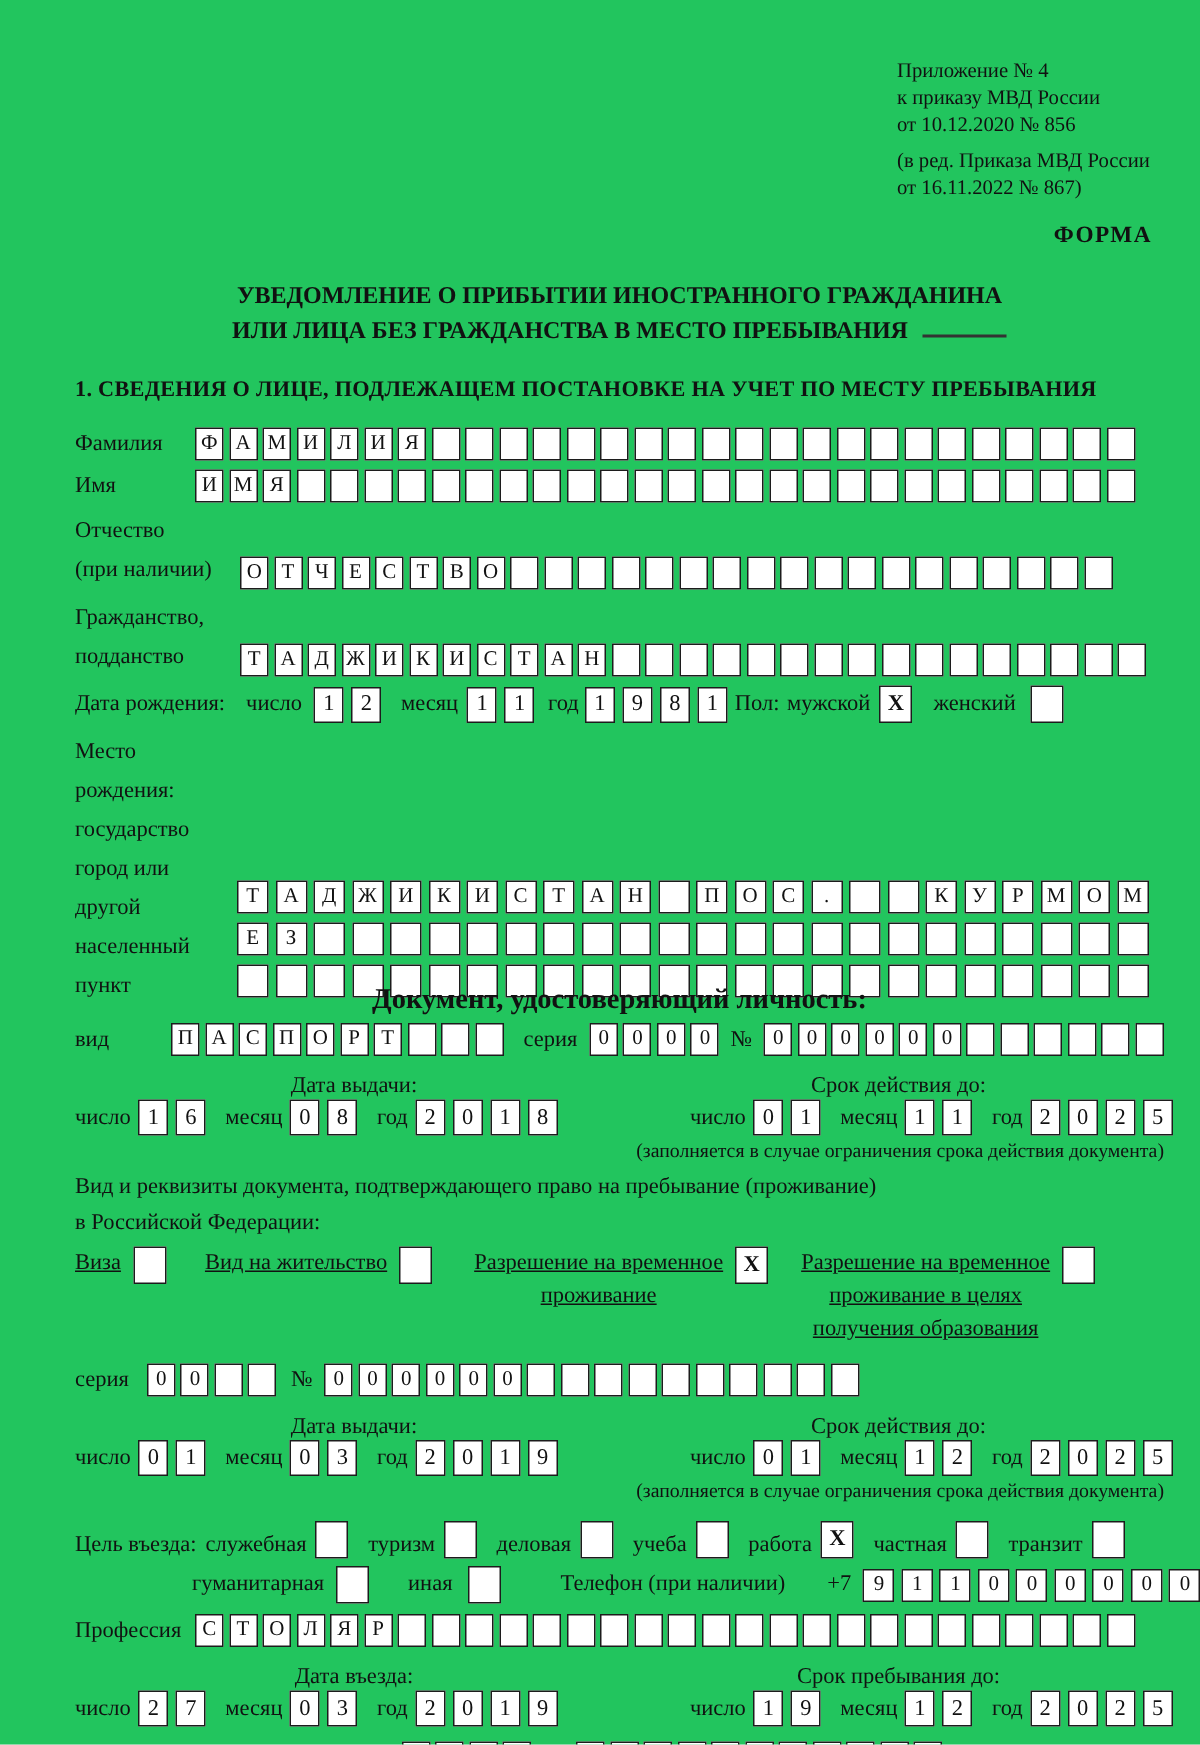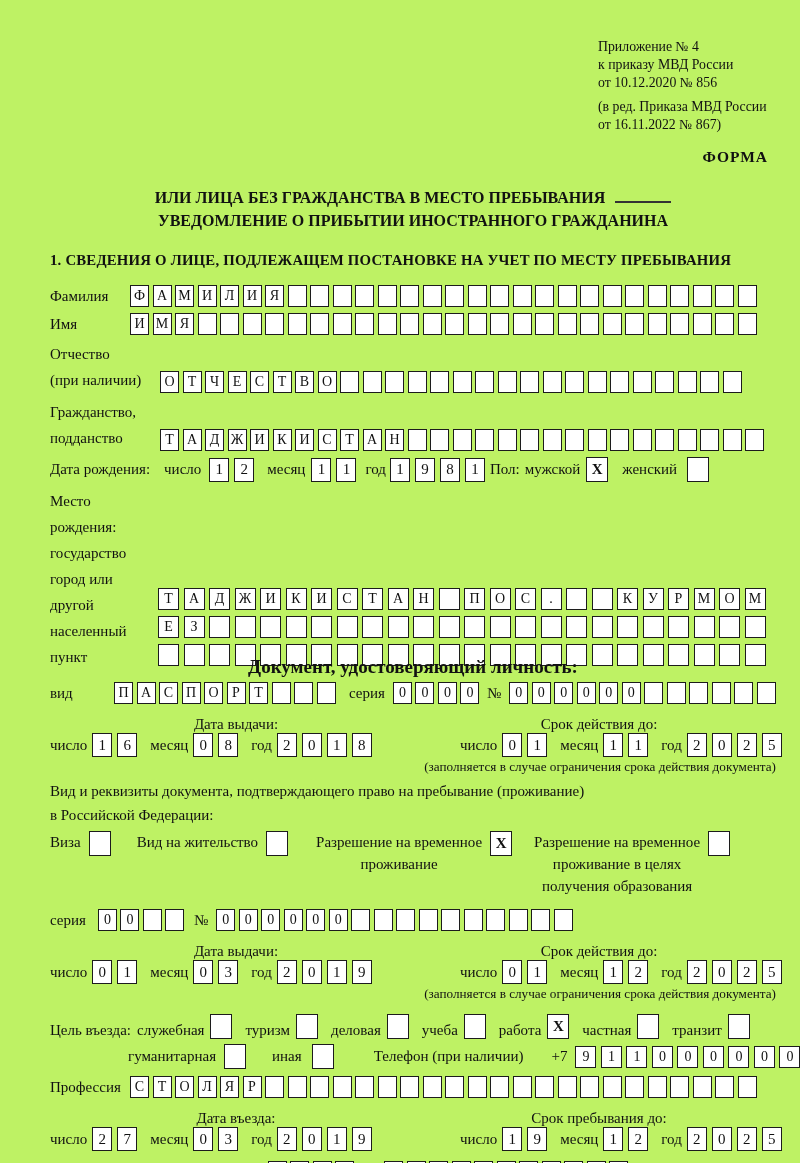--- a/index.html
+++ b/index.html
@@ -1,17 +1,17 @@
 <!DOCTYPE html>
 <html><head>
 <meta charset="utf-8">
 <style>
   html,body{margin:0;padding:0;background:#e8e8e8;}
   body{width:800px;height:1163px;overflow:hidden;font-family:"Liberation Serif",serif;color:#111;}
-  .page{box-sizing:border-box;width:800px;height:1163px;background:#bef264;padding:38px 24px 0 50px;position:relative;}
+  .page{box-sizing:border-box;width:800px;height:1163px;background:#22c55e;padding:38px 24px 0 50px;position:relative;}
 
   
   .boxes{display:inline-flex;flex:none;}
   .cbox{box-sizing:border-box;flex:none;width:19px;height:22px;border:1.6px solid #1c1c1c;margin-right:3.5px;
         display:inline-flex;align-items:center;justify-content:center;font-size:14px;line-height:1;background:#fff;}
   .wide .cbox{width:21px;margin-right:4.5px;}
   .dates .cbox{width:20px;height:24px;margin-right:5px;font-size:15px;}
   .check .cbox{width:22px;height:25px;margin-right:0;font-size:15px;font-weight:bold;}
 
   .row{display:flex;align-items:center;}
@@ -44,21 +44,21 @@
   .col-r{flex:1;}
   .dhead{text-align:center;font-size:15px;margin-top:6px;}
   .dgroup{display:flex;align-items:center;}
   .dgroup .lbl{margin-right:5px;}
   .dgroup .boxes{margin-right:8px;}
   .smallnote{text-align:right;font-size:13.2px;margin-top:2px;margin-bottom:4px;}
 
   .intro{font-size:15px;line-height:24px;margin-top:4px;}
   .permitrow{display:flex;align-items:flex-start;margin-top:4px;}
   .permitrow .opt{display:flex;align-items:flex-start;}
-  .optlabel{font-size:15px;text-align:center;line-height:22px;}
+  .optlabel{font-size:15px;text-align:center;line-height:22px;text-decoration:underline;}
   .permitrow .check{margin-left:8px;margin-top:0px;}
 
   .purpose{display:flex;align-items:flex-end;margin-top:12px;}
   .purpose .lbl{margin-right:6px;}
   .purpose .check{margin-right:13px;}
   .purpose2{display:flex;align-items:center;margin-top:5px;}
 </style>
 </head>
 <body>
 
@@ -69,22 +69,22 @@
     <div>к приказу МВД России</div>
     <div>от 10.12.2020 № 856</div>
     <div class="amend">
       <div>(в ред. Приказа МВД России</div>
       <div>от 16.11.2022 № 867)</div>
     </div>
   </div>
   <div class="formword">ФОРМА</div>
 
   <div class="title">
+    <div>УВЕДОМЛЕНИЕ О ПРИБЫТИИ ИНОСТРАННОГО ГРАЖДАНИНА</div>
     <div><span>ИЛИ ЛИЦА БЕЗ ГРАЖДАНСТВА В МЕСТО ПРЕБЫВАНИЯ</span><span class="blankline"></span></div>
-    <div>УВЕДОМЛЕНИЕ О ПРИБЫТИИ ИНОСТРАННОГО ГРАЖДАНИНА</div>
   </div>
 
   <div class="sect1">1. СВЕДЕНИЯ О ЛИЦЕ, ПОДЛЕЖАЩЕМ ПОСТАНОВКЕ НА УЧЕТ ПО МЕСТУ ПРЕБЫВАНИЯ</div>
 
   <div class="fields">
 
     <div class="row fieldrow">
       <span class="lbl lblcol w80">Фамилия</span>
       <span class="boxes">
           <span class="cbox">Ф</span>

